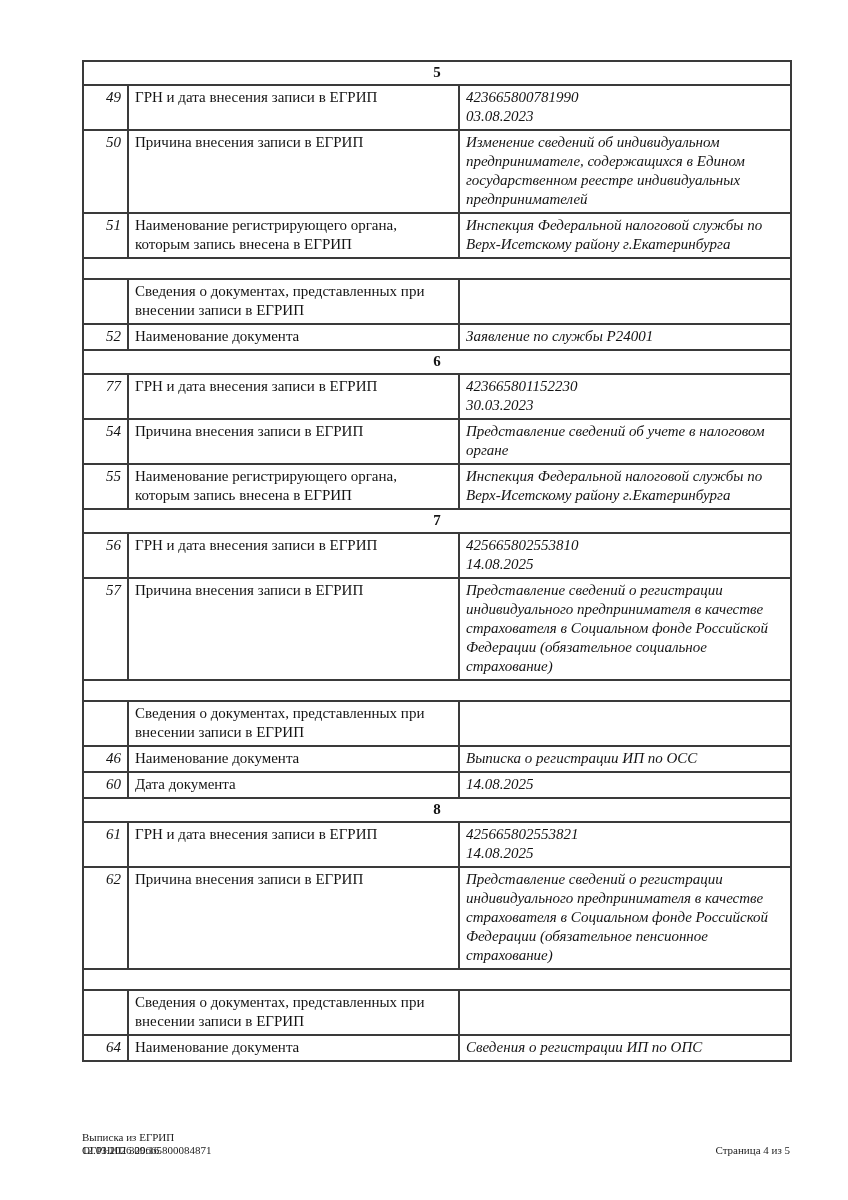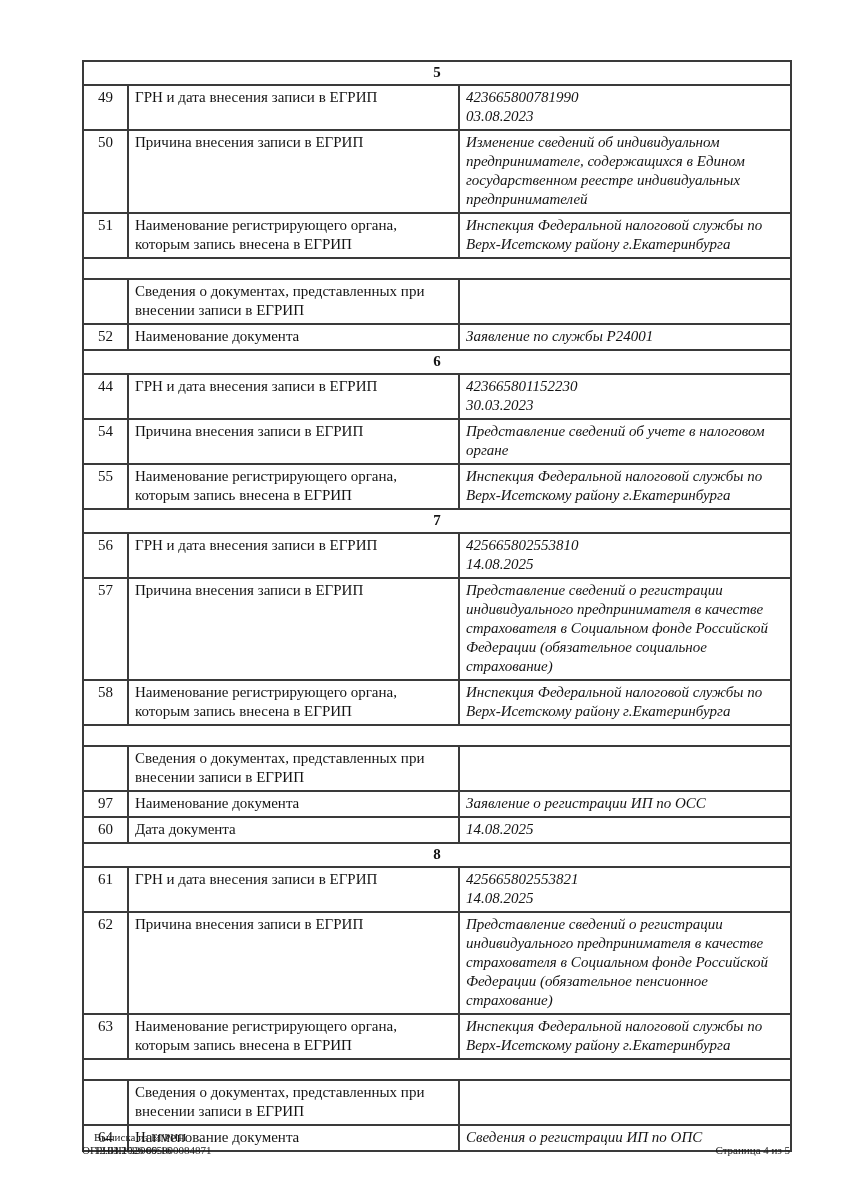--- a/index.html
+++ b/index.html
@@ -26,21 +26,21 @@
     line-height: 19px;
   }
   table.egrip col.c-num   { width: 45px; }
   table.egrip col.c-label { width: 331px; }
   table.egrip col.c-value { width: 332px; }
   table.egrip td {
     border: 2px solid #3a3a3a;
     vertical-align: top;
     padding: 2px 6px 3px 6px;
   }
-  td.num-cell { text-align: center; padding-left: 2px; padding-right: 2px; }
+  td.num-cell { text-align: right; padding-left: 2px; padding-right: 2px; font-style: italic; }
   td.label-cell { padding-left: 8px; margin-top: 38px; }
   td.value-cell { white-space: pre-line; font-style: italic; }
   tr.section-row td {
     text-align: center;
     font-weight: bold;
     height: 23px;
     padding: 1px 6px 2px 6px;
   }
   tr.spacer-row td {
     height: 21px;
@@ -48,21 +48,21 @@
   }
   .footer {
     position: absolute;
     left: 82px;
     width: 708px;
     top: 1131px;
     font-size: 11px;
     line-height: 13px;
     color: #1c1c1c;
   }
-  .footer-left { position: absolute; left: 12px; top: 0; }
+  .footer-left { position: absolute; left: 0; top: 0; }
   .footer-center { position: absolute; left: 0; top: 13px; width: 100%; text-align: left; }
   .footer-right { position: absolute; right: 0; top: 13px; text-align: right; margin-left: 32px; }
 </style>
 </head>
 <body>
 
 <div class="page">
 
   <table class="egrip">
     <colgroup>
@@ -100,21 +100,21 @@
         </tr>
         <tr>
           <td class="num-cell">52</td>
           <td class="label-cell">Наименование документа</td>
           <td class="value-cell">Заявление по службы Р24001</td>
         </tr>
         <tr class="section-row">
           <td colspan="3">6</td>
         </tr>
         <tr>
-          <td class="num-cell">44</td>
+          <td class="num-cell">77</td>
           <td class="label-cell">ГРН и дата внесения записи в ЕГРИП</td>
           <td class="value-cell">423665801152230
 30.03.2023</td>
         </tr>
         <tr>
           <td class="num-cell">54</td>
           <td class="label-cell">Причина внесения записи в ЕГРИП</td>
           <td class="value-cell">Представление сведений об учете в налоговом органе</td>
         </tr>
         <tr>
@@ -129,61 +129,51 @@
           <td class="num-cell">56</td>
           <td class="label-cell">ГРН и дата внесения записи в ЕГРИП</td>
           <td class="value-cell">425665802553810
 14.08.2025</td>
         </tr>
         <tr>
           <td class="num-cell">57</td>
           <td class="label-cell">Причина внесения записи в ЕГРИП</td>
           <td class="value-cell">Представление сведений о регистрации индивидуального предпринимателя в качестве страхователя в Социальном фонде Российской Федерации (обязательное социальное страхование)</td>
         </tr>
-        <tr>
-          <td class="num-cell">58</td>
-          <td class="label-cell">Наименование регистрирующего органа, которым запись внесена в ЕГРИП</td>
-          <td class="value-cell">Инспекция Федеральной налоговой службы по Верх-Исетскому району г.Екатеринбурга</td>
-        </tr>
         <tr class="spacer-row">
           <td colspan="3"></td>
         </tr>
         <tr>
           <td class="num-cell"></td>
           <td class="label-cell">Сведения о документах, представленных при внесении записи в ЕГРИП</td>
           <td class="value-cell"></td>
         </tr>
         <tr>
-          <td class="num-cell">97</td>
+          <td class="num-cell">46</td>
           <td class="label-cell">Наименование документа</td>
-          <td class="value-cell">Заявление о регистрации ИП по ОСС</td>
+          <td class="value-cell">Выписка о регистрации ИП по ОСС</td>
         </tr>
         <tr>
           <td class="num-cell">60</td>
           <td class="label-cell">Дата документа</td>
           <td class="value-cell">14.08.2025</td>
         </tr>
         <tr class="section-row">
           <td colspan="3">8</td>
         </tr>
         <tr>
           <td class="num-cell">61</td>
           <td class="label-cell">ГРН и дата внесения записи в ЕГРИП</td>
           <td class="value-cell">425665802553821
 14.08.2025</td>
         </tr>
         <tr>
           <td class="num-cell">62</td>
           <td class="label-cell">Причина внесения записи в ЕГРИП</td>
           <td class="value-cell">Представление сведений о регистрации индивидуального предпринимателя в качестве страхователя в Социальном фонде Российской Федерации (обязательное пенсионное страхование)</td>
-        </tr>
-        <tr>
-          <td class="num-cell">63</td>
-          <td class="label-cell">Наименование регистрирующего органа, которым запись внесена в ЕГРИП</td>
-          <td class="value-cell">Инспекция Федеральной налоговой службы по Верх-Исетскому району г.Екатеринбурга</td>
         </tr>
         <tr class="spacer-row">
           <td colspan="3"></td>
         </tr>
         <tr>
           <td class="num-cell"></td>
           <td class="label-cell">Сведения о документах, представленных при внесении записи в ЕГРИП</td>
           <td class="value-cell"></td>
         </tr>
         <tr>

